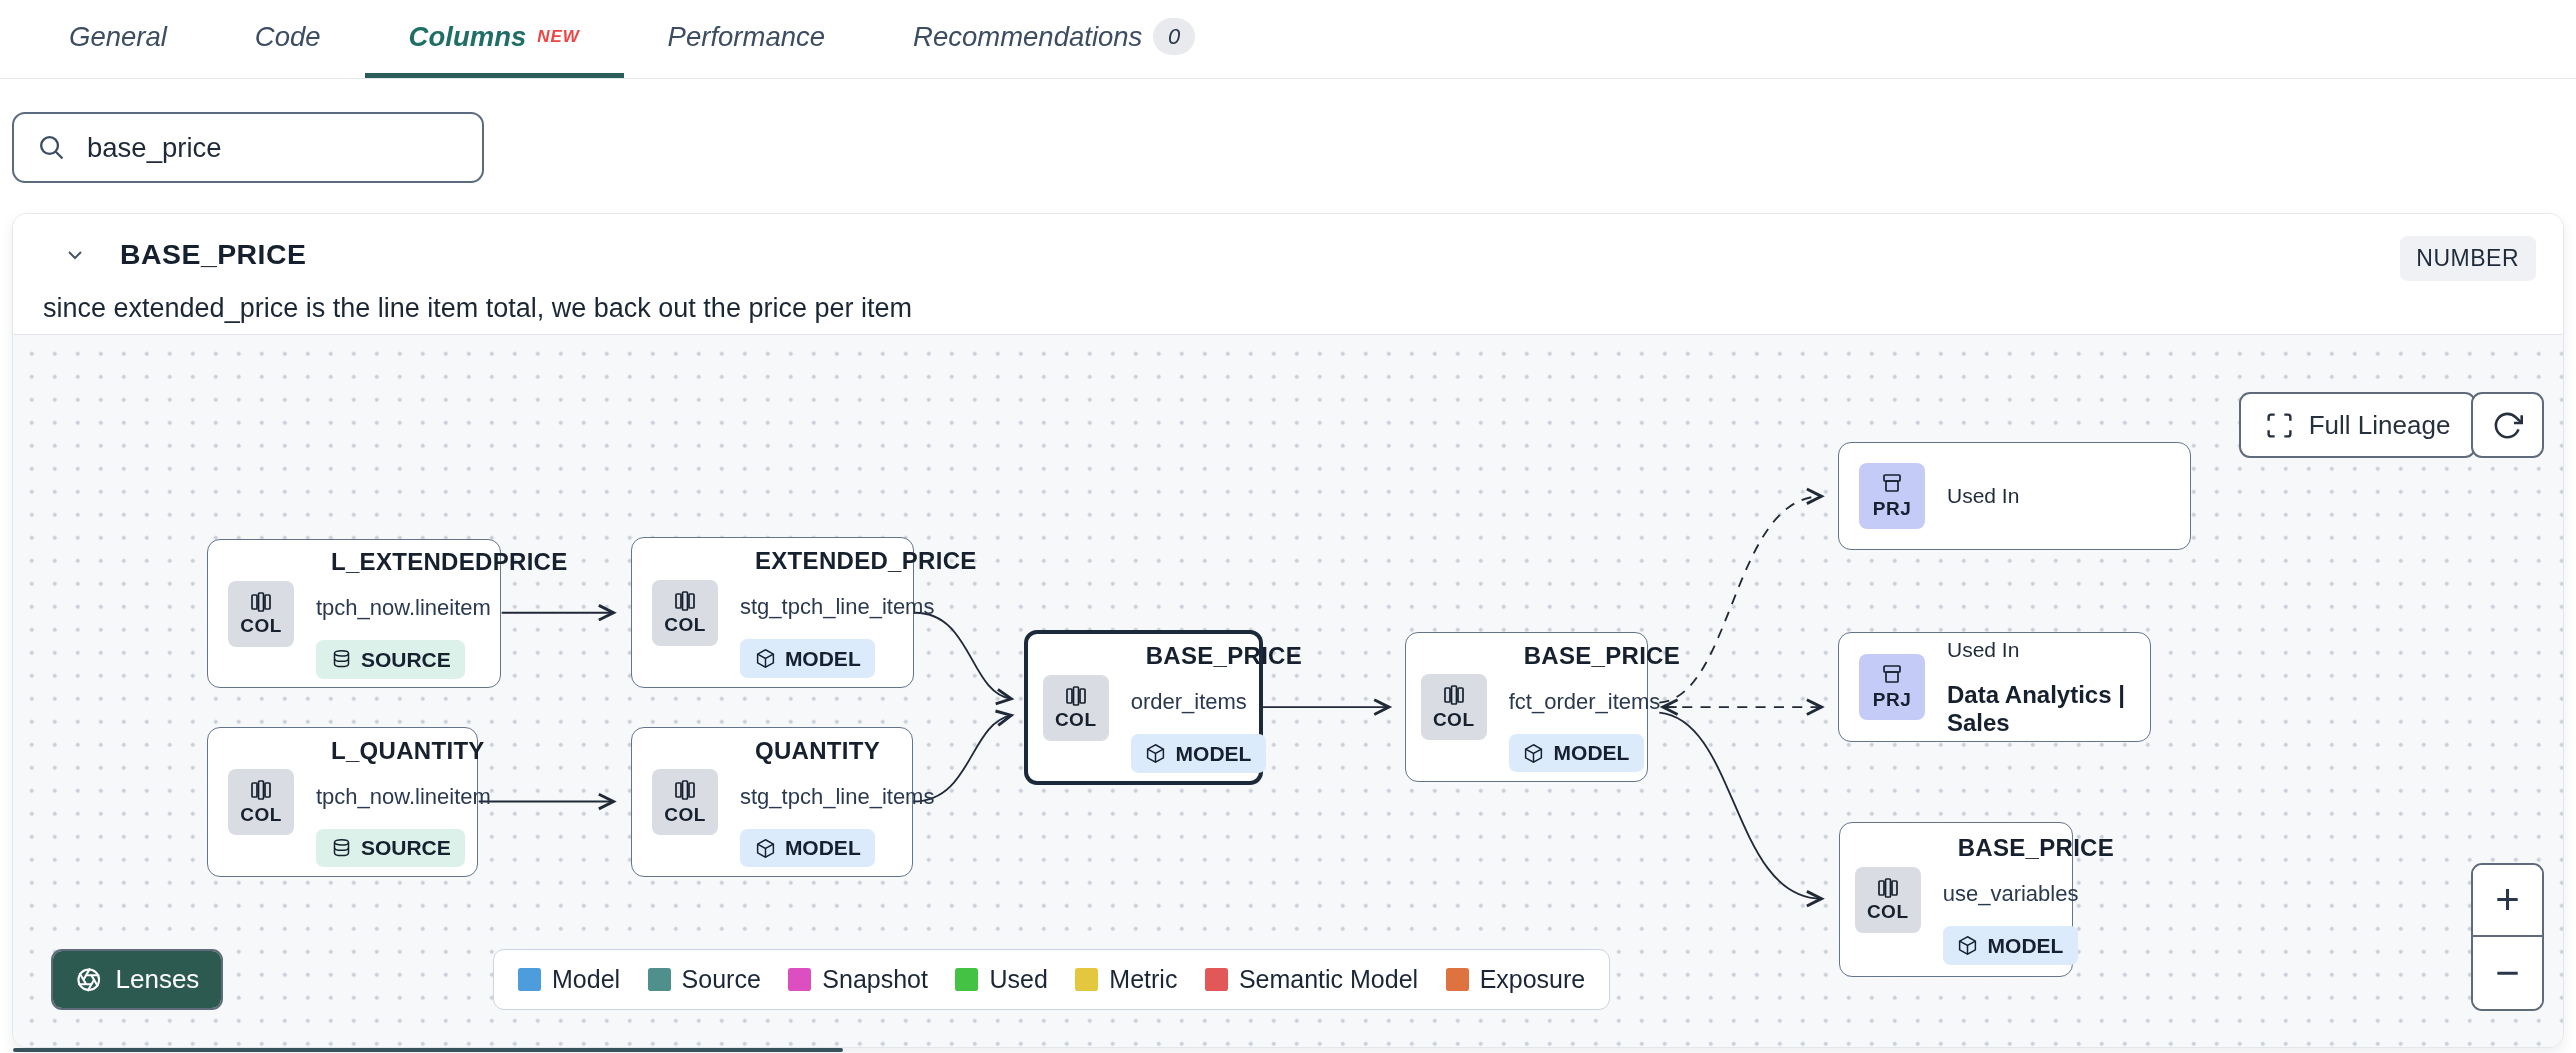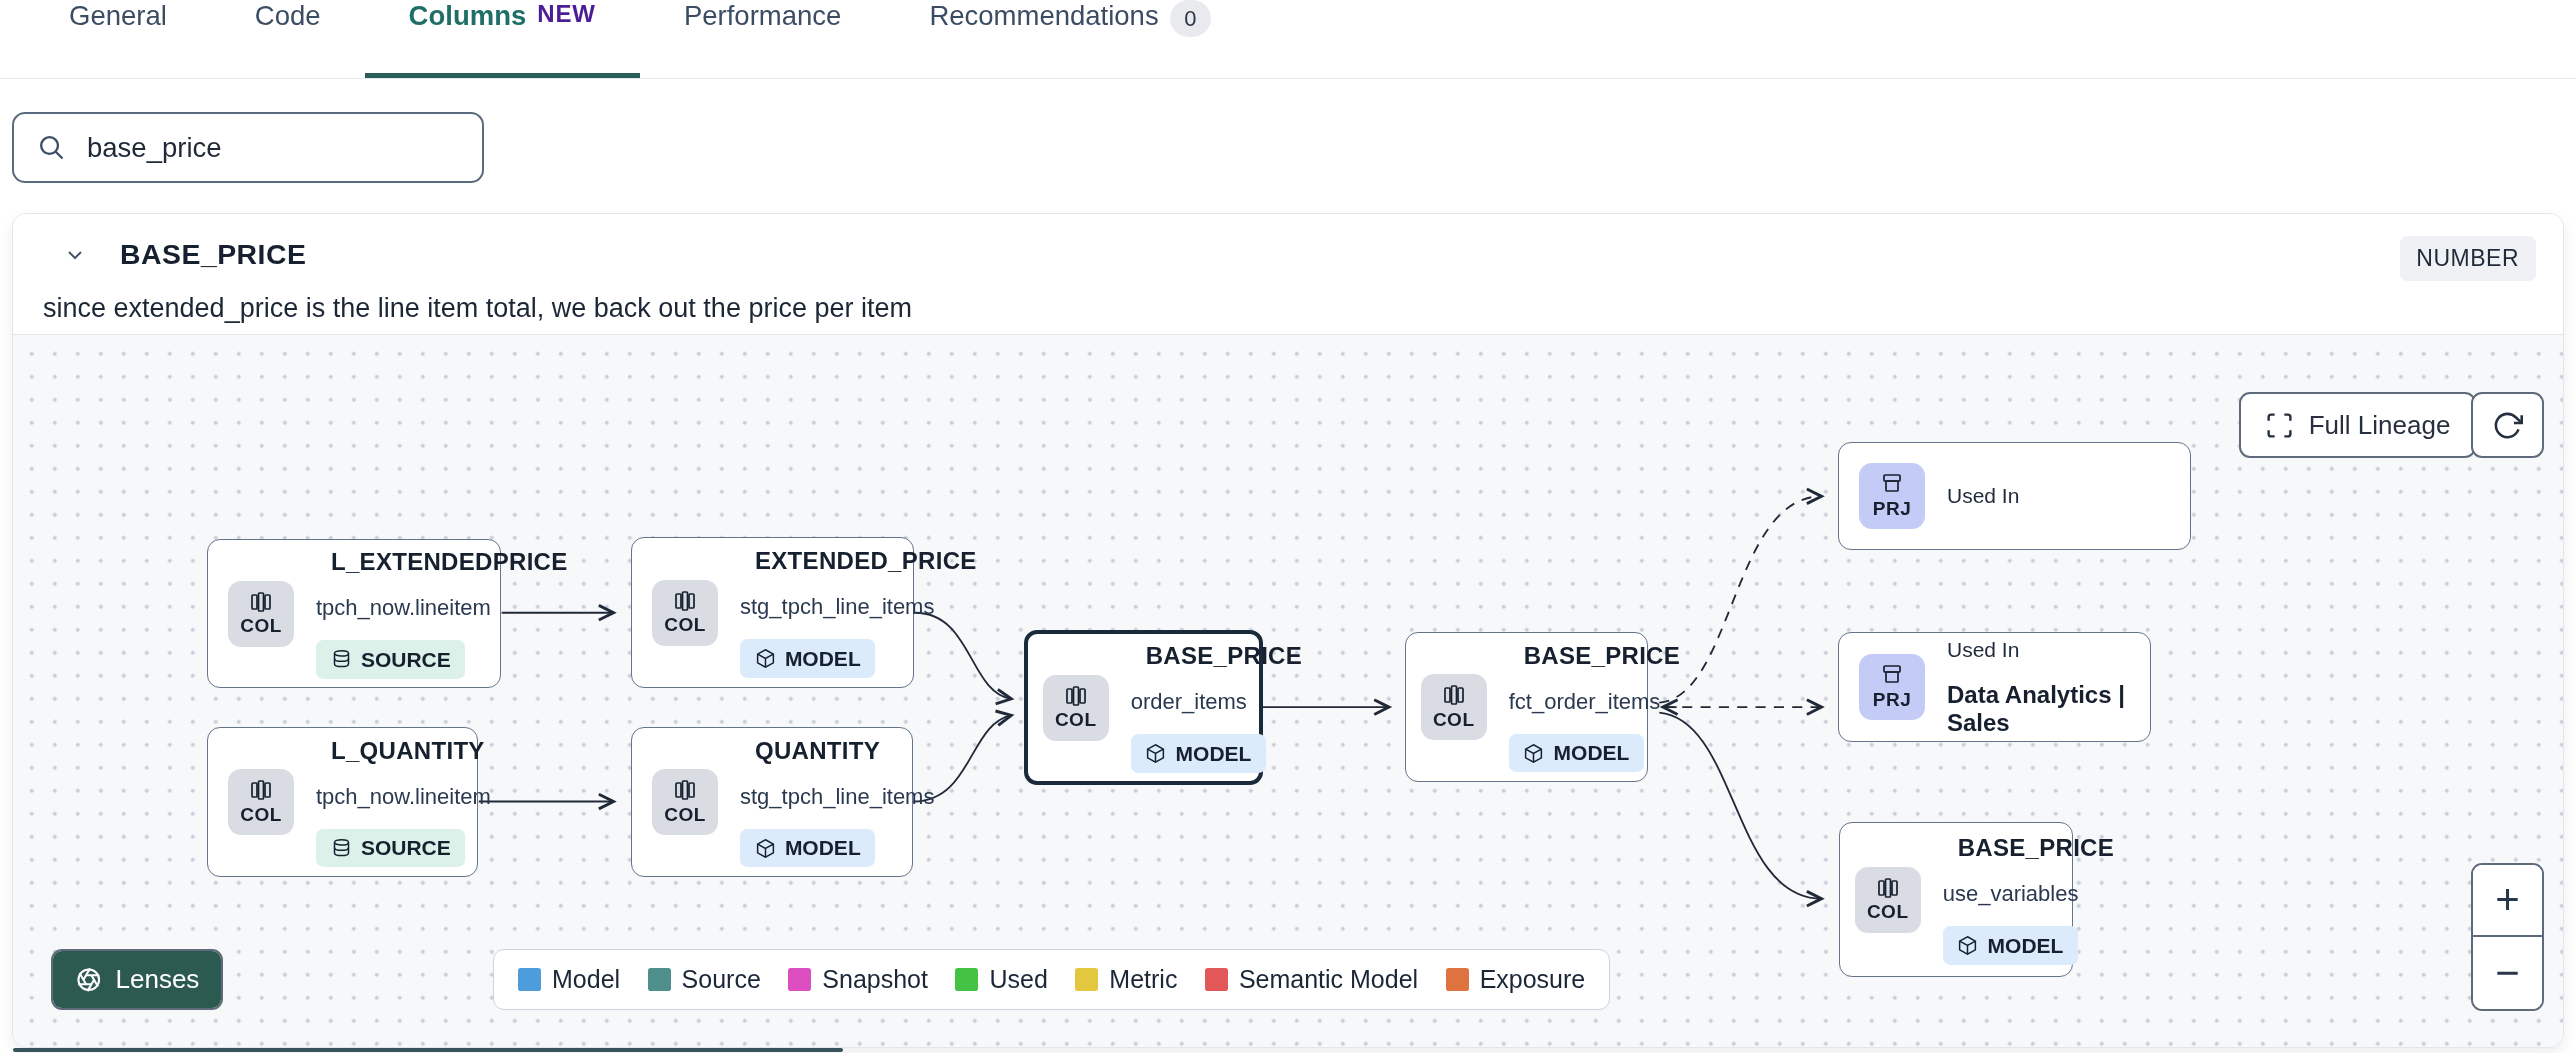--- a/index.html
+++ b/index.html
@@ -2,24 +2,24 @@
 <html style="font-size:14.7px"><head>
 <meta charset="utf-8">
 <style>
   * { margin:0; padding:0; box-sizing:border-box; }
   html,body { width:2576px; height:1053px; background:#ffffff; overflow:hidden;
               font-family:"Liberation Sans","DejaVu Sans",sans-serif; color:#1b2637; }
 
   
   .tabbar { display:flex; align-items:stretch; height:79px; padding-left:25px;
             border-bottom:1.8px solid #e4e7ec; }
-  .tab { display:flex; align-items:flex-start; gap:11px; padding:0 44px; font-size:27.5px;
-         color:#3c4d63; font-weight:500; cursor:pointer; border-bottom:5.5px solid transparent; }
+  .tab { display:flex; align-items:center; gap:11px; padding:12px 44px; font-size:27.5px;
+         color:#3c4d63; font-weight:500; cursor:pointer; border-bottom:5.5px solid transparent;font-style:italic; }
   .tab.active { color:#1f6f66; font-weight:700; border-bottom-color:#2a5d59; }
-  .tab-badge-new { color:#4c1d95; font-size:24px; font-weight:700; letter-spacing:0.9px; }
+  .tab-badge-new { color:#ef4444; font-size:17px; font-weight:700; letter-spacing:0.9px; }
   .tab-badge-count { background:#e8eaee; color:#2a3649; border-radius:916px;
                      font-size:22px; padding:5.5px 14.7px; font-weight:500; }
 
   
   .search-wrap { margin:33px 0 0 12px; position:relative; width:472px; height:71px; }
   .search-wrap svg { position:absolute; left:24px; top:20px; }
   .search-input { width:100%; height:100%; border:2.3px solid #5b6b7f; border-radius:13px;
                   font-size:27.5px; color:#1f2937; padding:0 18.3px 0 73px; outline:none;
                   font-family:inherit; background:#fff; }
 
@@ -37,21 +37,21 @@
   
   .canvas { position:absolute; left:0; top:120px; width:2552px; height:715px;
             background-color:#f7f8fa; border-top:1.4px solid #e3e6ea;
             background-image:radial-gradient(#c9ced8 1.8px, transparent 2.3px);
             background-size:23px 23px; background-position:7.3px 7.3px; }
   .edges { position:absolute; left:0; top:0; width:100%; height:100%; }
 
   .node { position:absolute; background:#fff; border:1.8px solid #64748b; border-radius:13px;
           display:flex; align-items:center; gap:22px; padding:0 20px; cursor:pointer; }
   .node.selected { border:4.6px solid #1b2a3b; }
-  .node-icon { width:66px; height:66px; border-radius:13px; background:#d9dce2;
+  .node-icon { width:66px; height:66px; border-radius:8px; background:#d9dce2;
                display:flex; flex-direction:column; align-items:center; justify-content:center;
                gap:1.8px; flex:none; color:#16202e; }
   .node-icon.prj { background:#c5cbf7; }
   .node-icon .kind { font-size:19px; font-weight:600; letter-spacing:0.5px; }
   .node-text { display:flex; flex-direction:column; align-items:flex-start; gap:19px; }
   .node-title { font-size:24px; font-weight:600; color:#16202e; letter-spacing:0.3px;margin-left:15px; }
   .node-sub { font-size:22px; color:#2b3950; }
   .node-badge { display:flex; align-items:center; gap:9.2px; border-radius:7.3px;
                 padding:7.3px 14.7px; font-size:21px; font-weight:600; color:#16202e; }
   .node-badge.source { background:#dcf1ea; }

